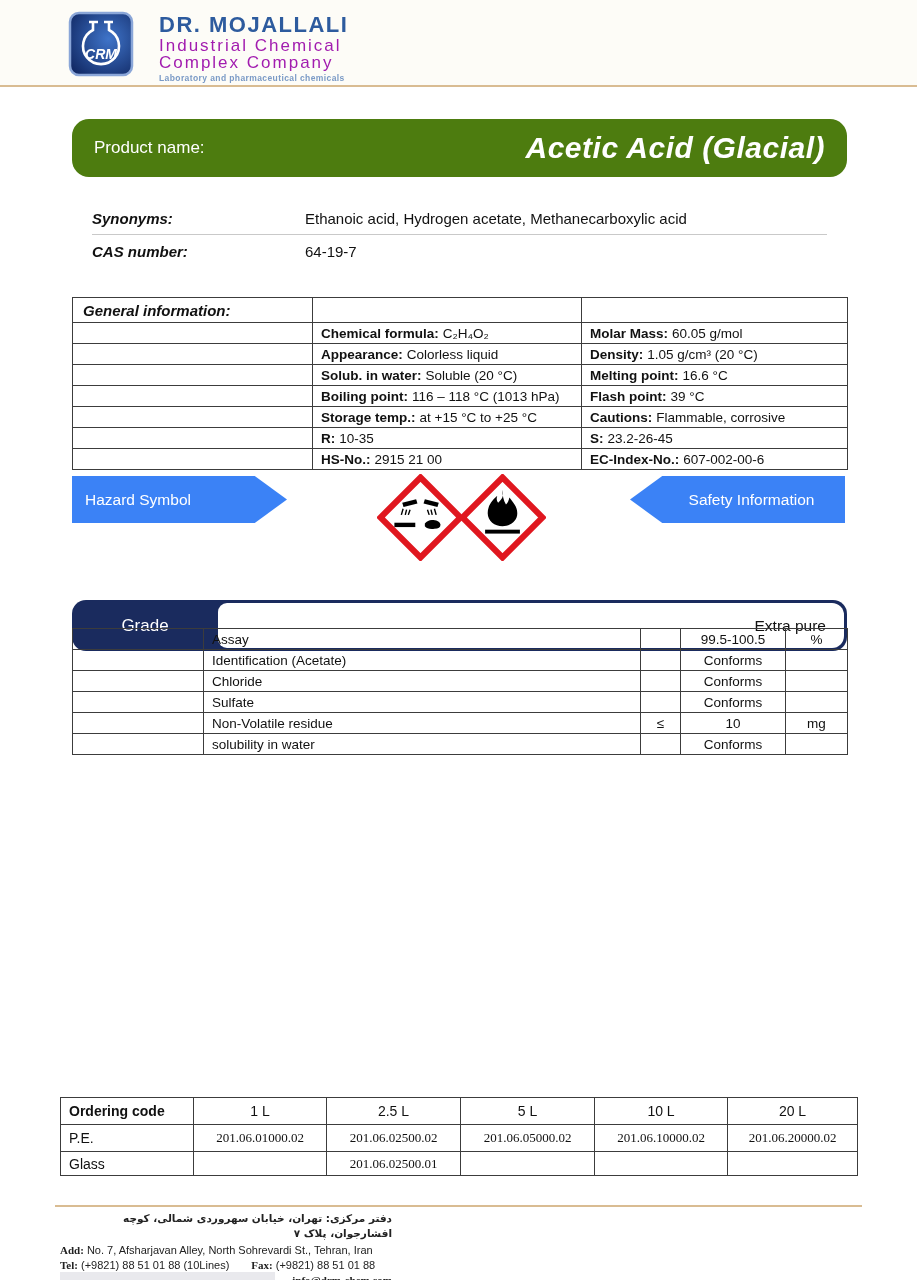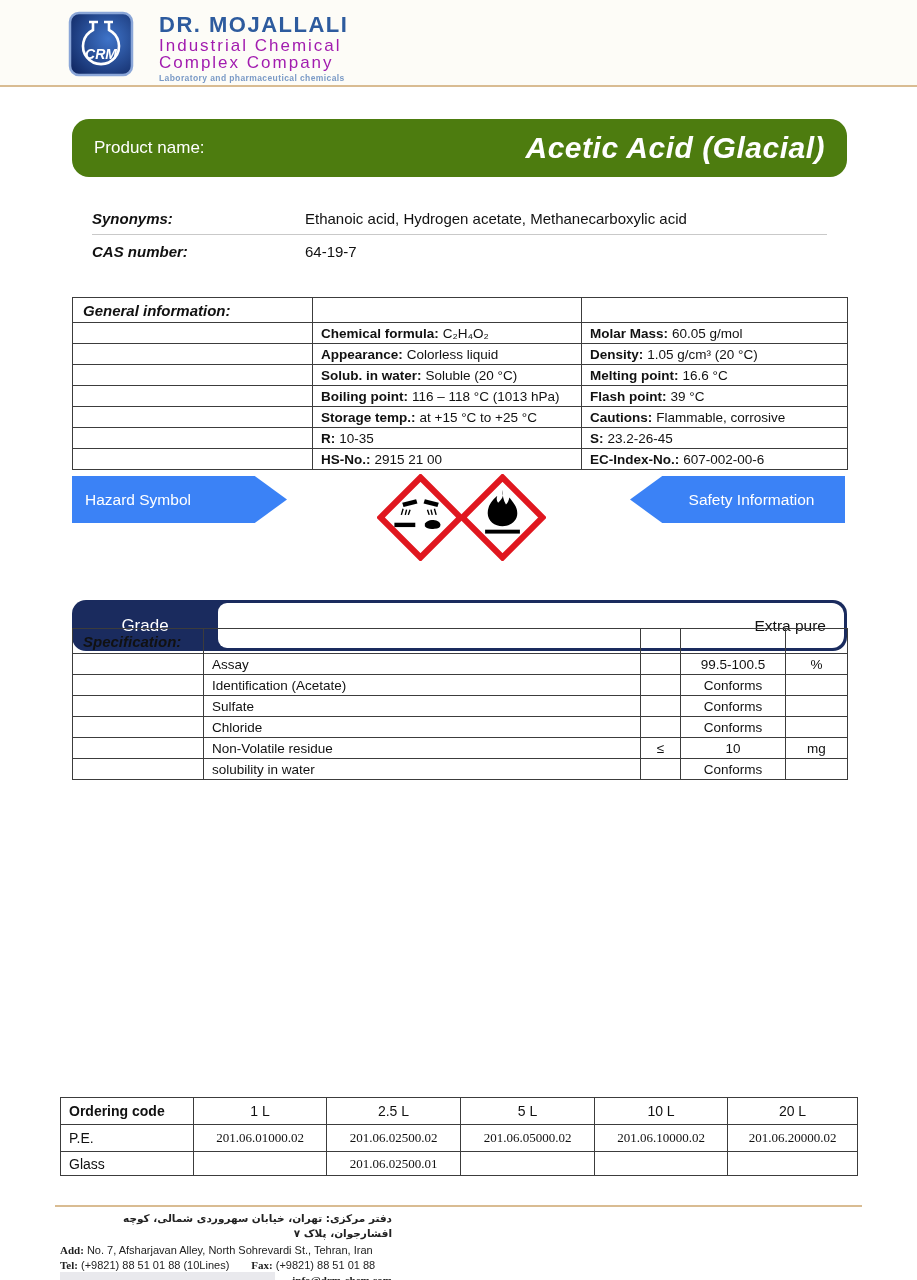--- a/index.html
+++ b/index.html
@@ -207,51 +207,44 @@
 
   <table class="spec-table">
     <colgroup>
         <col style="width:131px">
         <col style="width:437px">
         <col style="width:40px">
         <col style="width:105px">
         <col style="width:62px">
       </colgroup>
     <tbody>
-        <tr class="head">
-      <td class="title-cell">Specification:</td>
-      <td></td>
-          <td></td>
-          <td></td>
-          <td></td>
-    </tr>
     <tr>
       <td></td>
       <td>Assay</td>
       <td class="ctr"></td>
       <td class="ctr">99.5-100.5</td>
       <td class="ctr">%</td>
     </tr>
     <tr>
       <td></td>
       <td>Identification (Acetate)</td>
       <td class="ctr"></td>
       <td class="ctr">Conforms</td>
       <td class="ctr"></td>
     </tr>
     <tr>
       <td></td>
+      <td>Chloride</td>
+      <td class="ctr"></td>
+      <td class="ctr">Conforms</td>
+      <td class="ctr"></td>
+    </tr>
+    <tr>
+      <td></td>
       <td>Sulfate</td>
-      <td class="ctr"></td>
-      <td class="ctr">Conforms</td>
-      <td class="ctr"></td>
-    </tr>
-    <tr>
-      <td></td>
-      <td>Chloride</td>
       <td class="ctr"></td>
       <td class="ctr">Conforms</td>
       <td class="ctr"></td>
     </tr>
     <tr>
       <td></td>
       <td>Non-Volatile residue</td>
       <td class="ctr">≤</td>
       <td class="ctr">10</td>
       <td class="ctr">mg</td>

